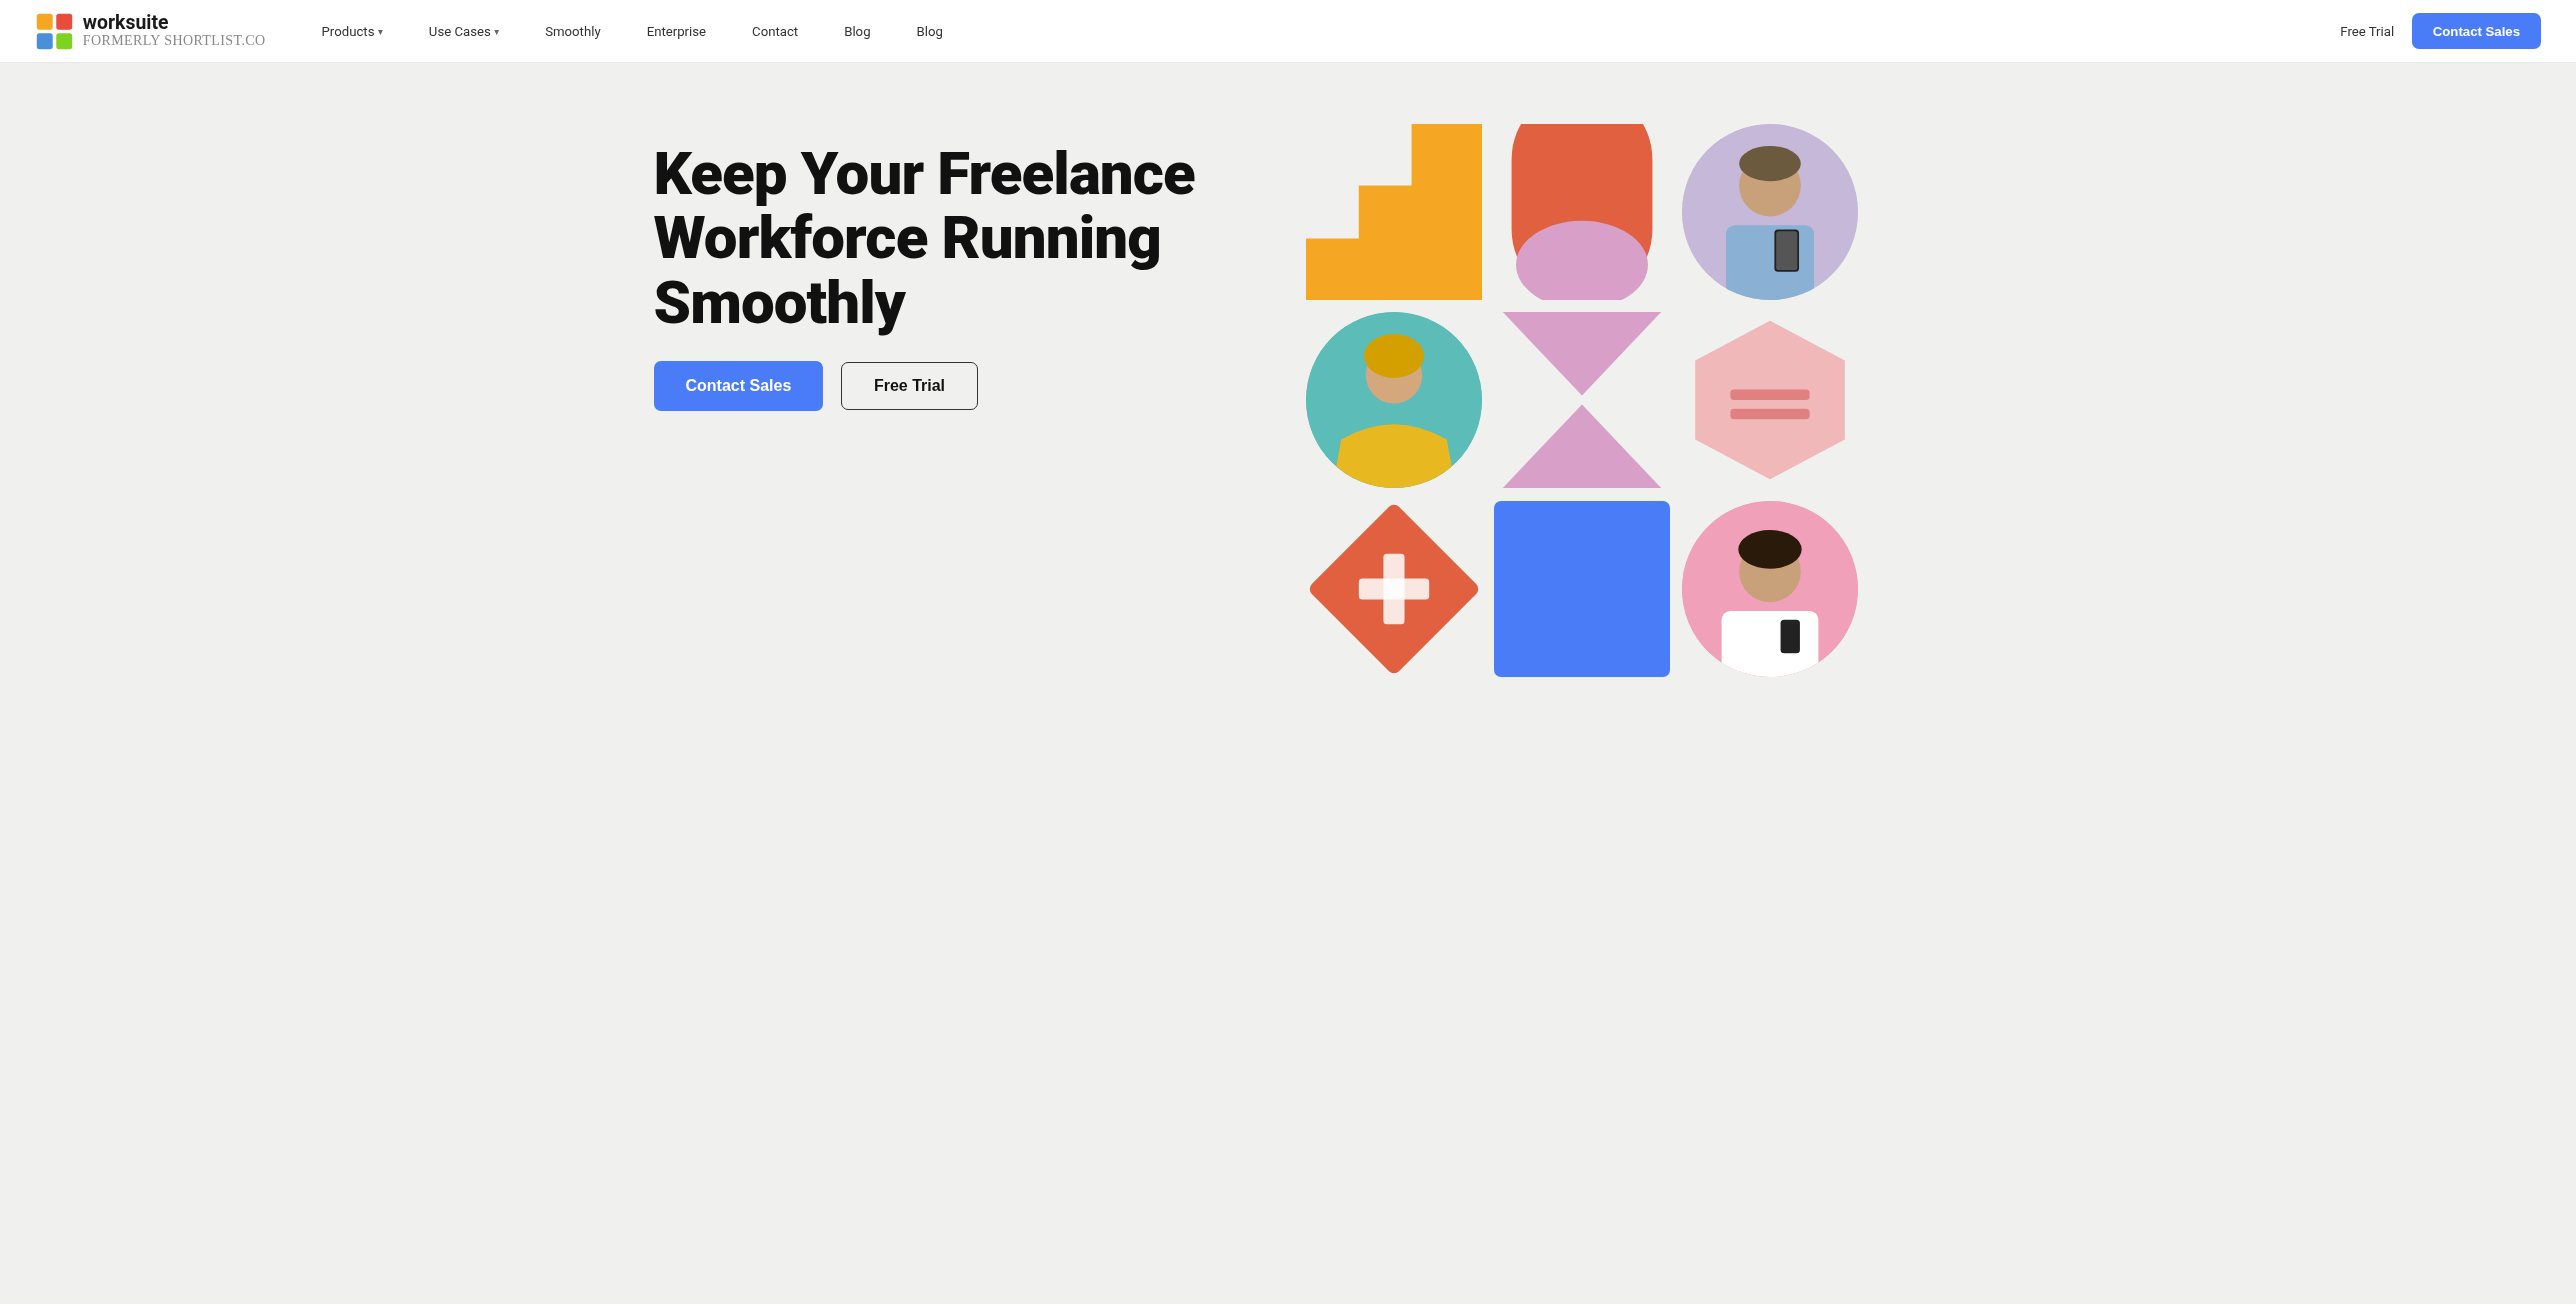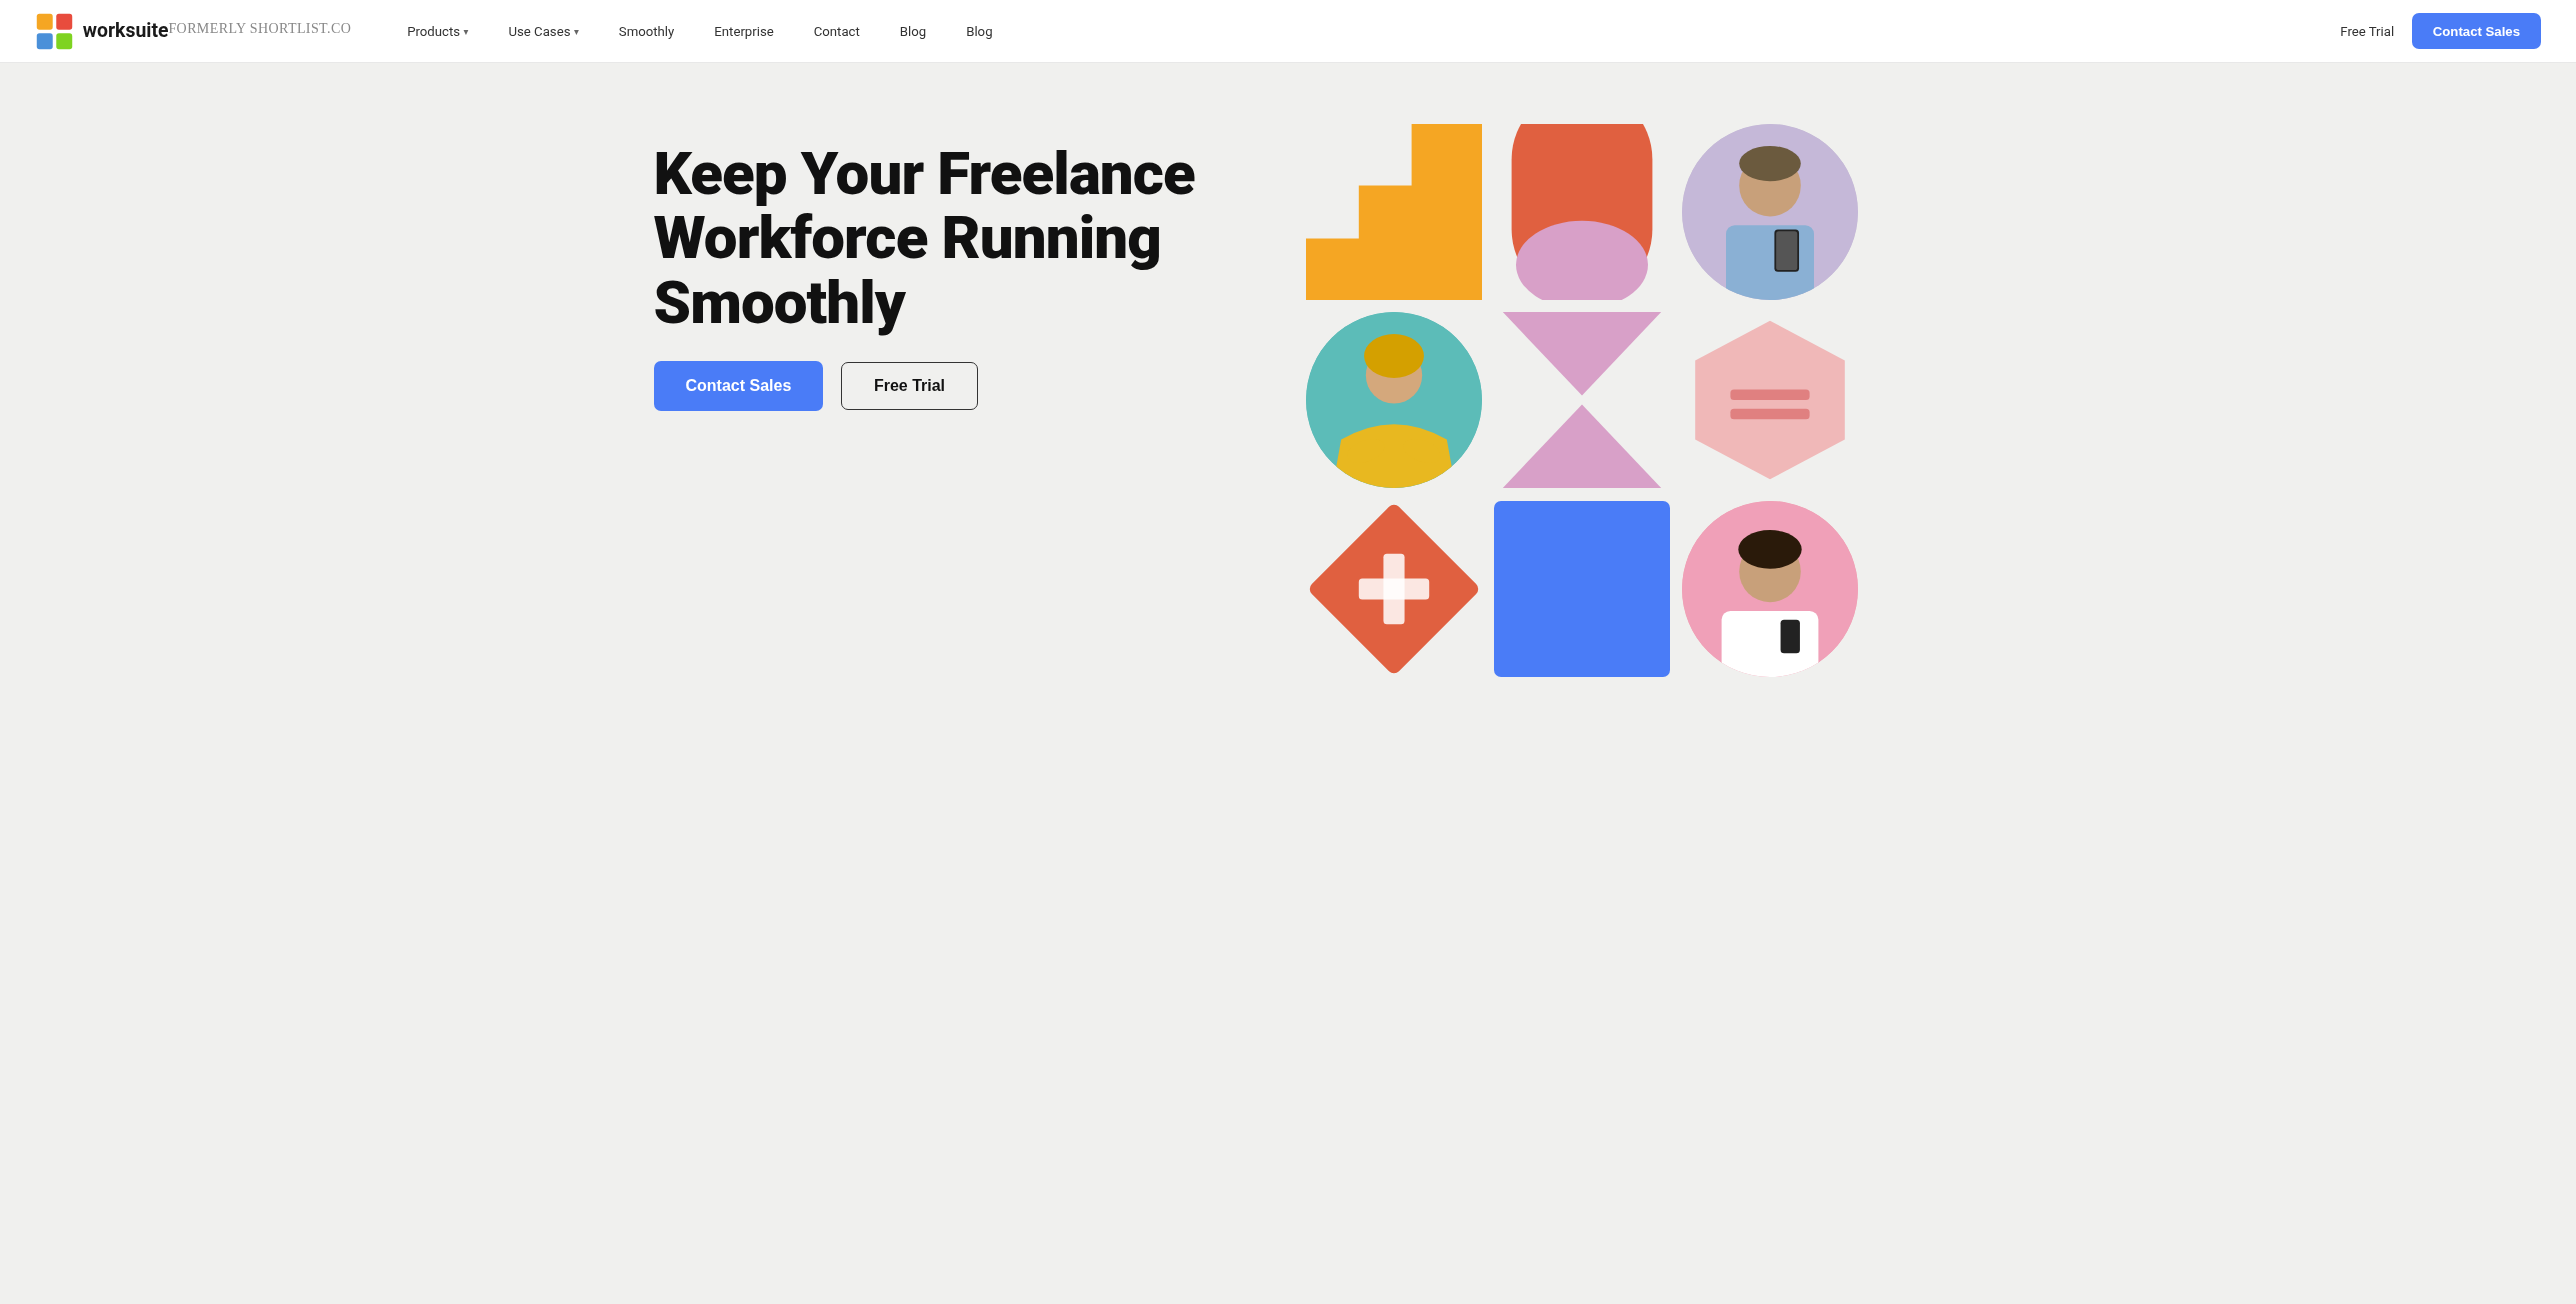--- a/index.html
+++ b/index.html
@@ -27,38 +27,38 @@
       gap: 8.8px;
       margin-right: 42px;
       flex-shrink: 0;
     }
     .logo-icon {
       width: 39px;
       height: 39px;
     }
     .logo-text-block {
       display: flex;
-      flex-direction: row;
+      flex-direction: column;
     }
     .logo-title {
       font-size: 19.4px;
       font-weight: 700;
       color: #1a1a1a;
       line-height: 1;
     }
     .logo-subtitle {
       font-size: 14px;
       color: #888;
       letter-spacing: 0.4px;
       text-transform: uppercase;
       font-family: Liberation Serif, serif;
     }
     .nav-links {
       display: flex;
-      gap: 12px;
+      gap: 18px;
       flex: 1;
     }
     .nav-link {
       display: flex;
       align-items: center;
       gap: 3.5px;
       padding: 7px 14px;
       font-size: 13.2px;
       color: #333;
       cursor: pointer;

